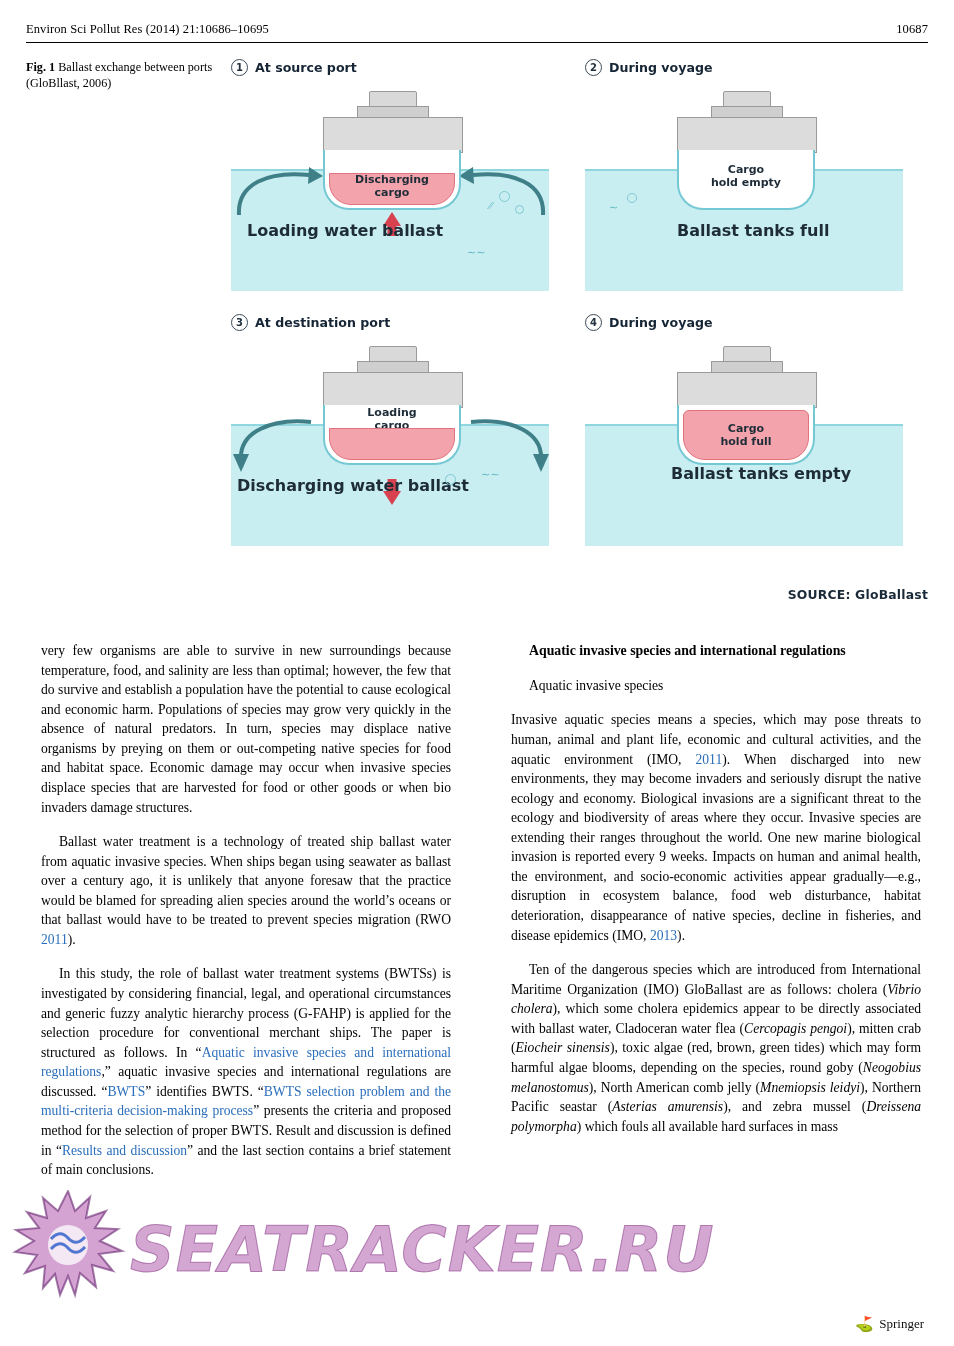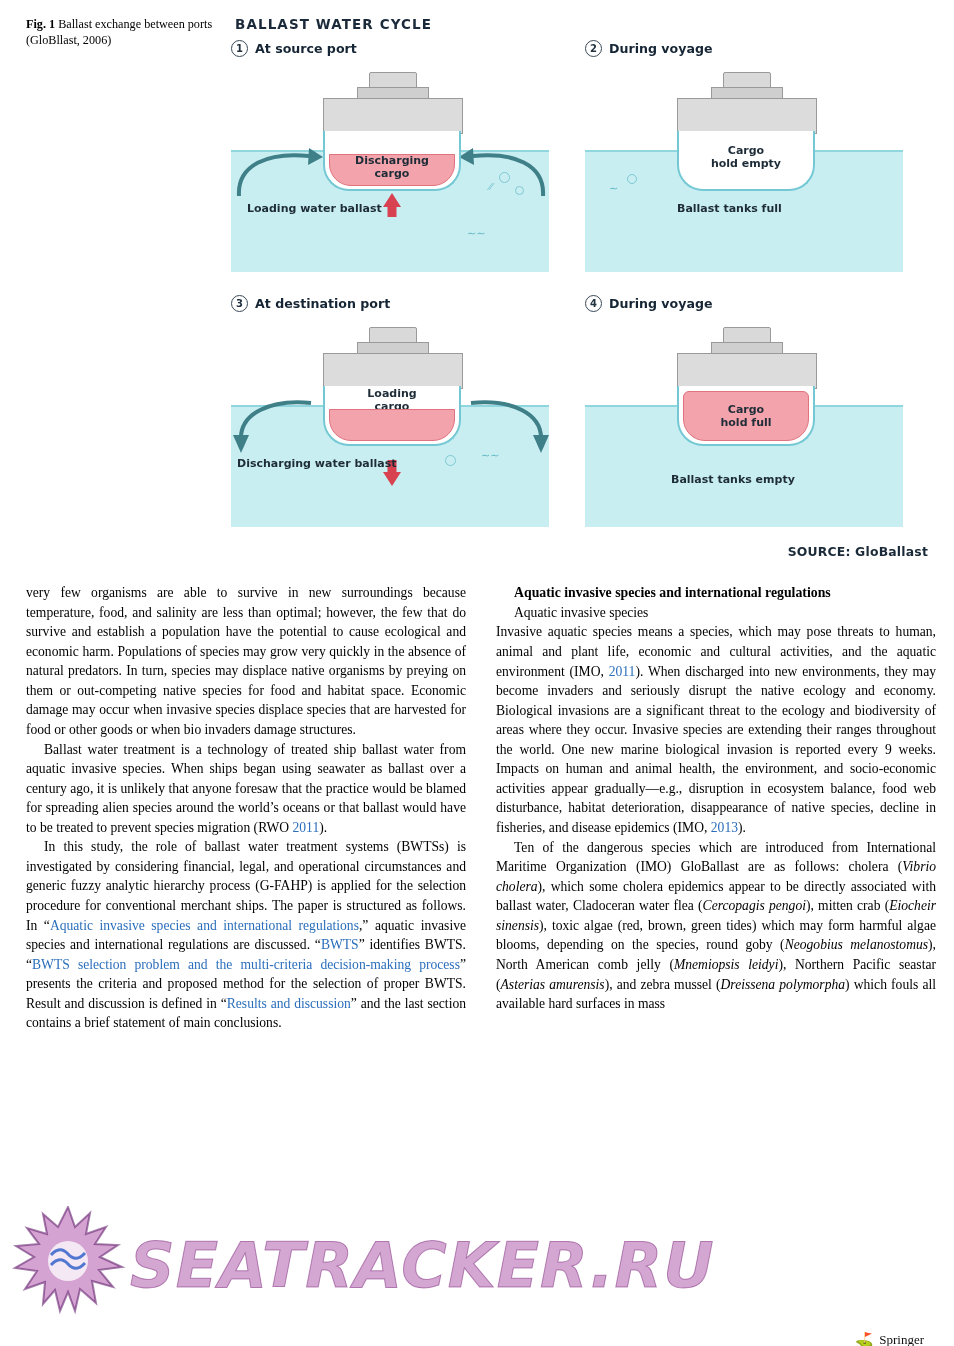--- a/index.html
+++ b/index.html
@@ -239,21 +239,21 @@
     position: absolute;
     left: 50%;
     transform: translateX(-50%);
     top: 74px;
     width: 9px; height: 13px;
     background: #d8414f;
   }
   .waterline-caption {
     position: absolute;
     font-family: "DejaVu Sans", sans-serif;
-    font-size: 11px;
+    font-size: 16px;
     font-weight: bold;
     color: #1e2c38;
   }
   .curve-arrow {
     position: absolute;
     color: #3f7f88;
   }
   .fish { position: absolute; color: #5cb6c2; font-size: 11px; }
   .bubble {
     position: absolute;
@@ -279,21 +279,21 @@
     margin-top: 22px;
   }
   .col {
     width: 440px;
     flex: 0 0 440px;
     font-size: 13.6px;
     line-height: 1.44;
     text-align: justify;
   }
   .col p {
-    margin: 0;
+    margin: 15px;
     text-indent: 18px;
   }
   .col p.noindent { text-indent: 0; }
   .head-bold {
     font-weight: bold;
     font-size: 13.8px;
     margin: 0 0 14px 0;
     text-indent: 0;
     text-align: left;
   }
@@ -351,30 +351,33 @@
     bottom: 8px;
     width: 120px;
     height: 110px;
   }
 </style>
 </head>
 <body>
 
 <div class="page">
 
+  <div class="runhead">
+    <span class="left">Environ Sci Pollut Res (2014) 21:10686–10695</span>
+    <span class="right">10687</span>
+  </div>
 
   <div class="figure-block">
 
     <div class="fig-caption">
       <b>Fig. 1</b>
       <span>Ballast exchange between ports (GloBllast, 2006)</span>
     </div>
 
     <div class="fig-art">
-      <div class="fig-title">BALLAST WATER CYCLE</div>
 
       <div class="panels">
 
         <div class="panel">
           <div class="panel-head">
             <span class="circ-num">1</span>
             <span>At source port</span>
           </div>
           <div class="scene">
             <div class="sky"></div>
@@ -562,21 +565,21 @@
                     <i></i>
                     <i></i>
                 </div>
               </div>
               <div class="hold">
                 <div class="cargo-red full"></div>
                 <div class="cargo-label" style="top:18px;">Cargo<br>hold full</div>
               </div>
             </div>
 
-            <div class="waterline-caption" style="left:86px; top:156px;">Ballast tanks empty</div>
+            <div class="waterline-caption" style="left:86px; top:128px;">Ballast tanks empty</div>
           </div>
         </div>
 
       </div>
 
       <div class="source-line">SOURCE: GloBallast</div>
     </div>
   </div>
 
   <div class="columns">

